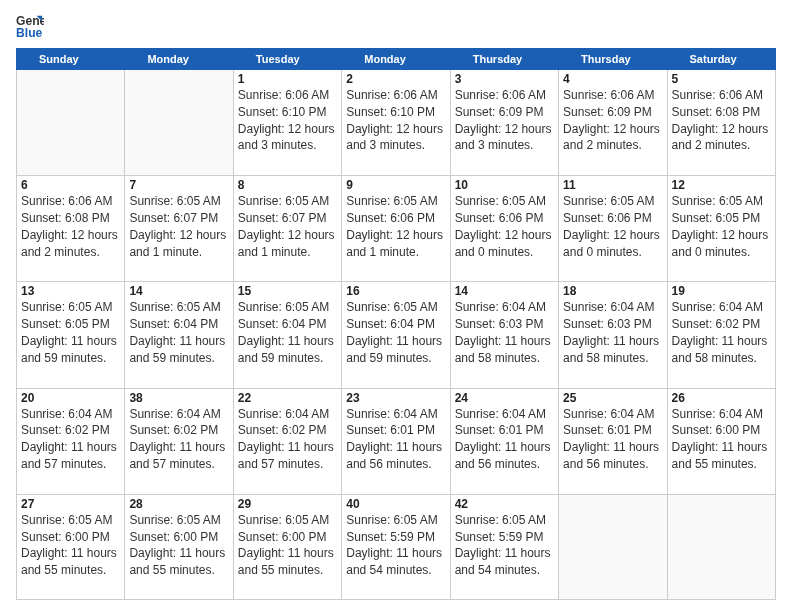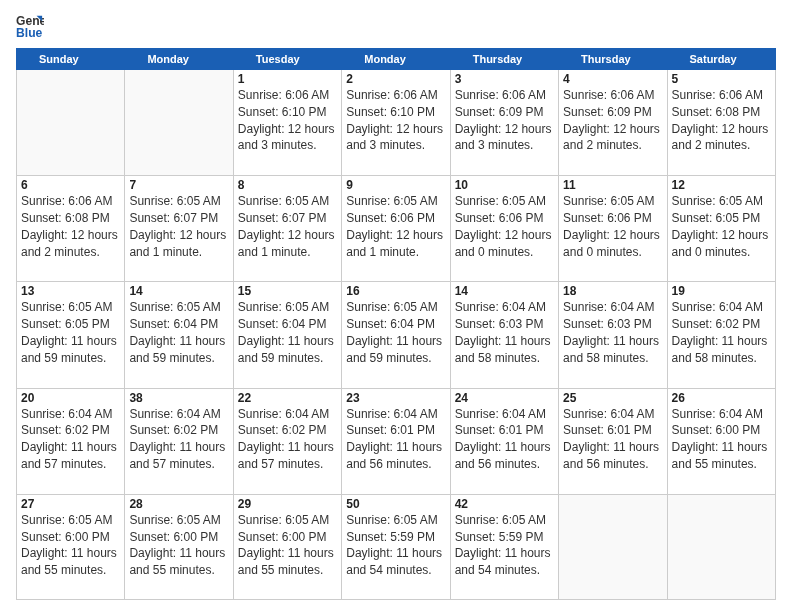--- a/index.html
+++ b/index.html
@@ -241,21 +241,21 @@
           </td>
           <td>
             <div class="day-num">28</div>
             <div class="day-info">Sunrise: 6:05 AM<br>Sunset: 6:00 PM<br>Daylight: 11 hours and 55 minutes.</div>
           </td>
           <td>
             <div class="day-num">29</div>
             <div class="day-info">Sunrise: 6:05 AM<br>Sunset: 6:00 PM<br>Daylight: 11 hours and 55 minutes.</div>
           </td>
           <td>
-            <div class="day-num">50</div>
+            <div class="day-num">40</div>
             <div class="day-info">Sunrise: 6:05 AM<br>Sunset: 5:59 PM<br>Daylight: 11 hours and 54 minutes.</div>
           </td>
           <td>
             <div class="day-num">42</div>
             <div class="day-info">Sunrise: 6:05 AM<br>Sunset: 5:59 PM<br>Daylight: 11 hours and 54 minutes.</div>
           </td>
           <td class="empty"></td>
           <td class="empty"></td>
         </tr>
       </tbody>

